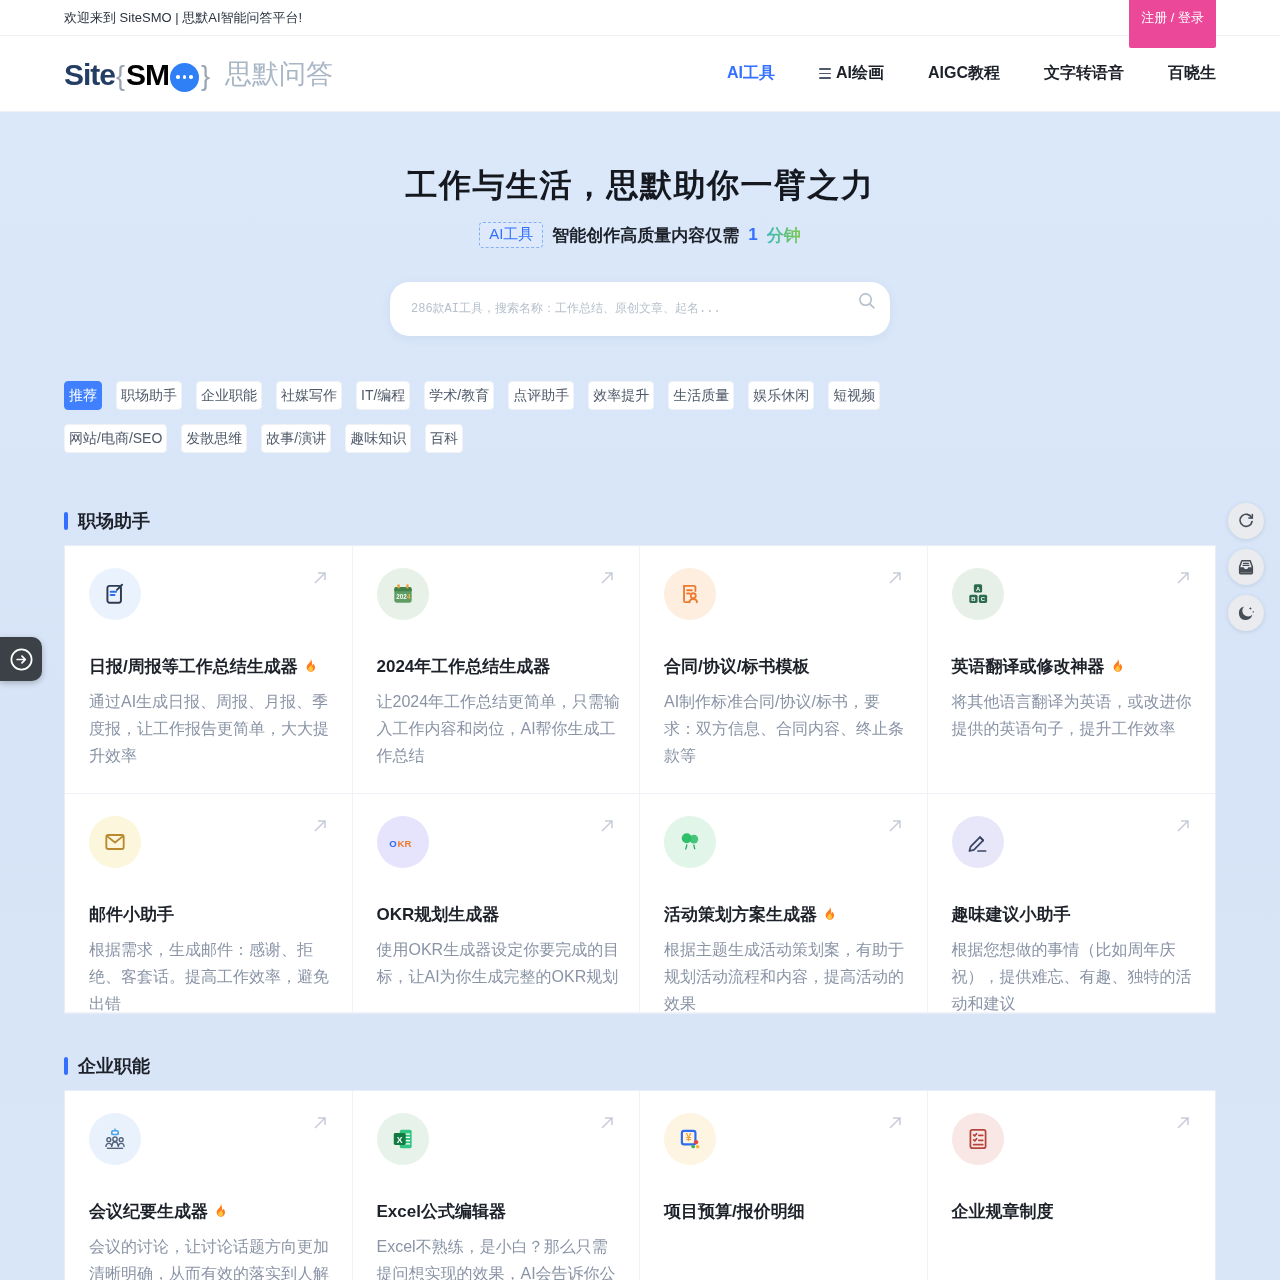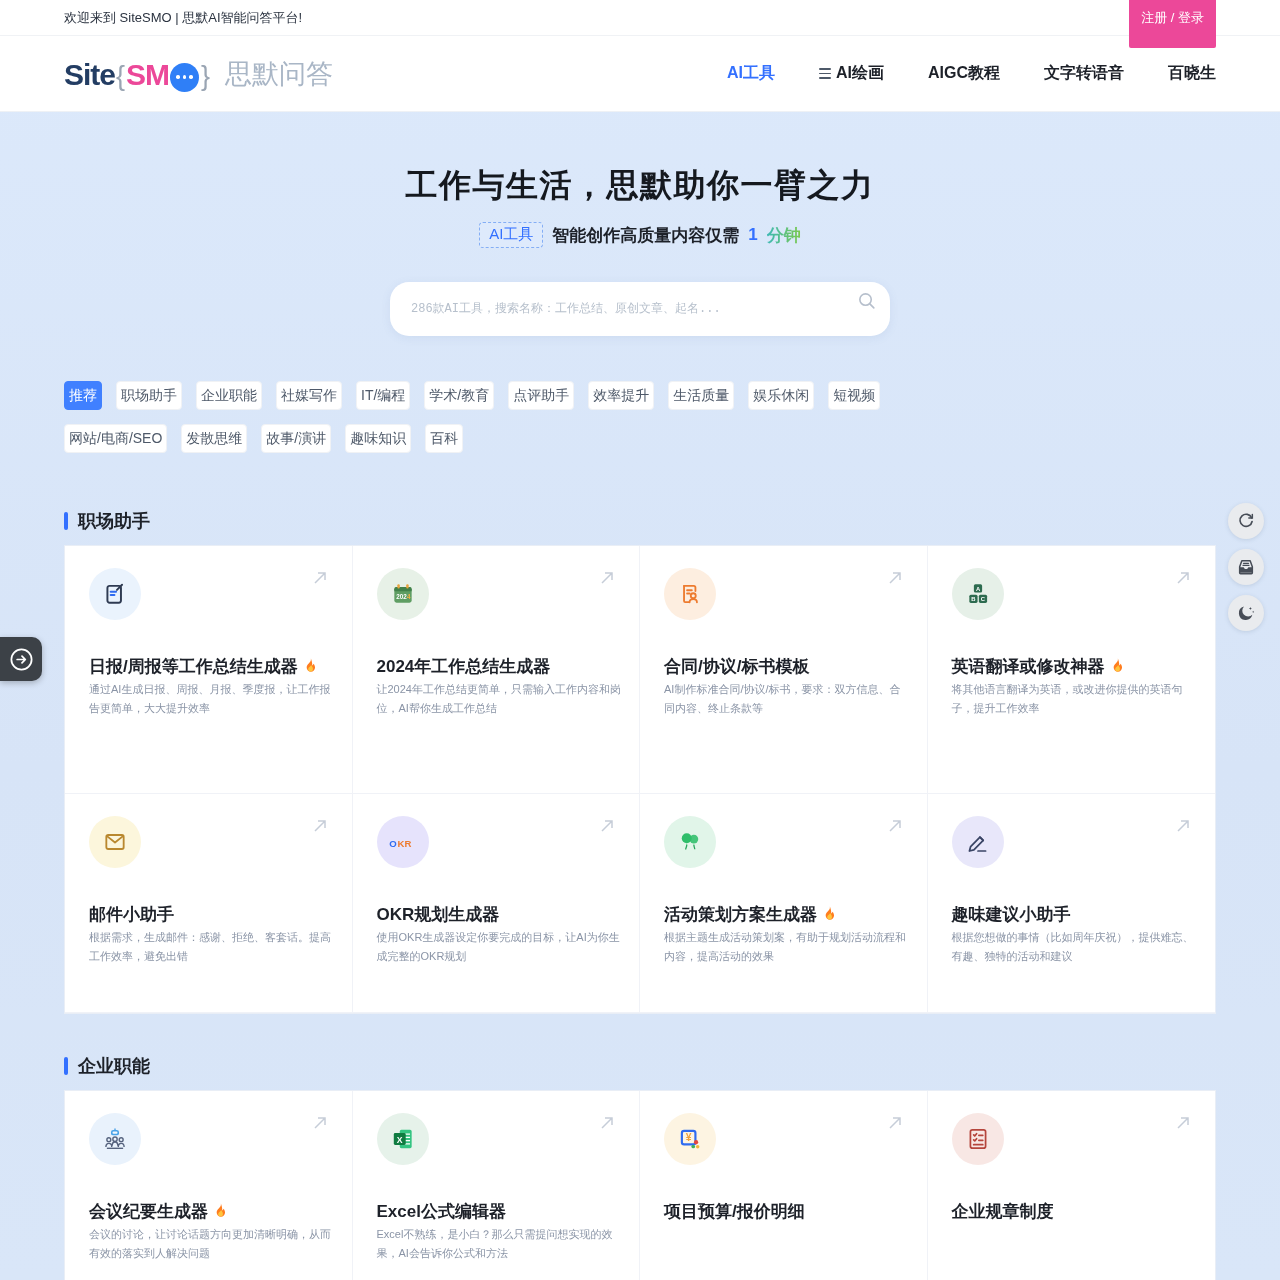--- a/index.html
+++ b/index.html
@@ -14,21 +14,21 @@
   .welcome { font-size:13px; color:#2b3340; }
   .auth-btn { background:#ec4899; color:#fff; font-size:13px; padding:21px 12px; border-radius:2px;
               border:none; cursor:pointer; font-family:inherit; }
 
   
   .header { height:76px; background:#fff; display:flex; align-items:center;
             justify-content:space-between; padding:0 64px; border-bottom:1px solid #eef1f5; }
   .logo { display:flex; align-items:flex-end; }
   .logo-site { font-size:30px; font-weight:800; color:#233d63; letter-spacing:-1px; }
   .logo-brace { font-size:27px; color:#9aa5b3; margin:0 1px; font-weight:400; }
-  .logo-sm { font-size:30px; font-weight:800; color:#ec4899; letter-spacing:-1px; }
+  .logo-sm { font-size:30px; font-weight:800; color:#000000; letter-spacing:-1px; }
   .logo-o { width:29px; height:29px; border-radius:50%; background:#2f7ff7;
             display:flex; align-items:center; justify-content:center; margin:0 1px; }
   .logo-o i { width:3.5px; height:3.5px; border-radius:50%; background:#fff; margin:0 1.5px; }
   .logo-brand { font-size:27px; color:#a9b6c6; margin-left:14px; }
   .nav { display:flex; align-items:center; gap:44px; }
   .nav-item { font-size:16px; font-weight:700; color:#1d2129; cursor:pointer; display:flex; align-items:center; gap:5px; }
   .nav-item.active { color:#3370ff; }
   .bars { display:inline-flex; flex-direction:column; gap:2.5px; }
   .bars i { width:12px; height:1.8px; background:#4e5969; border-radius:1px; }
 
@@ -72,21 +72,21 @@
   .grid-2 { grid-template-rows:220px 80px; }
   .card { position:relative; padding:22px 24px; border-right:1px solid #f0f2f7;
           border-bottom:1px solid #f0f2f7; cursor:pointer; overflow:hidden; }
   .card:nth-child(4n) { border-right:none; }
   .card-arrow { position:absolute; top:22px; right:22px; }
   .ci { width:52px; height:52px; border-radius:50%; display:flex; align-items:center;
         justify-content:center; }
   .card-title { margin-top:34px; font-size:17px; font-weight:600; color:#1d2129;
                 line-height:1.55; display:block; width:246px; }
   .flame { vertical-align:-2px; margin-left:4px; }
-  .card-desc { font-size:11px; color:#8a94a6; line-height:1.68; width:246px; }
+  .card-desc { margin-top:9px; font-size:16px; color:#8a94a6; line-height:1.68; width:246px; }
 
   
   .bg-blue   { background:#eaf3fd; }
   .bg-green1 { background:#e7f1e7; }
   .bg-orange { background:#fdeee0; }
   .bg-green2 { background:#e6f0e8; }
   .bg-yellow { background:#fcf6dc; }
   .bg-purple { background:#e6e3fc; }
   .bg-green3 { background:#e1f5e9; }
   .bg-purple2{ background:#e8e7fa; }

